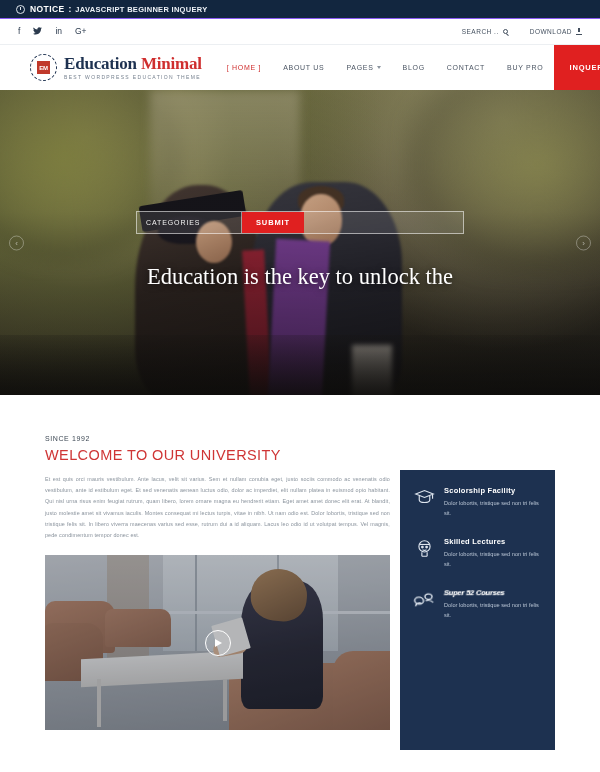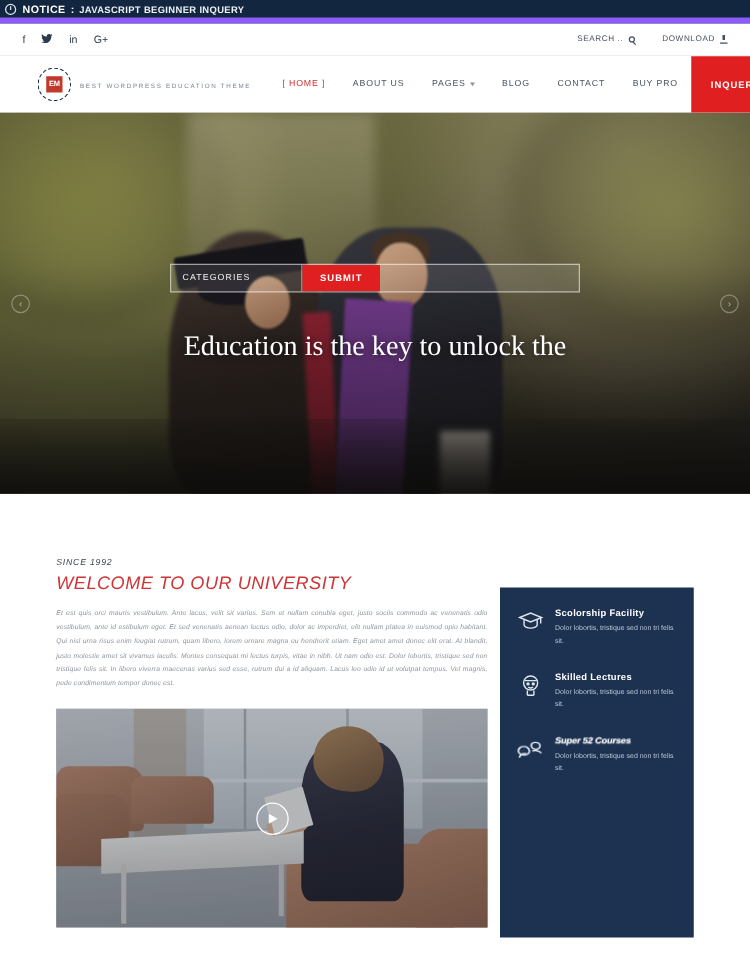--- a/index.html
+++ b/index.html
@@ -5,22 +5,22 @@
   * { box-sizing: border-box; margin: 0; padding: 0; }
   html, body {
     width: 600px; height: 772px;
     font-family: "Liberation Sans", sans-serif;
     background: #ffffff; overflow: hidden;
   }
 
   
   .notice-bar {
     height: 19px; background: #12263f;
-    display: flex; align-items: center; padding-left: 4px;
-    border-bottom: 5px solid #8b5cf6;
+    display: flex; align-items: center; padding-left: 16px;
+    border-bottom: 1px solid #8b5cf6;
   }
   .notice-ico {
     width: 9px; height: 9px; border-radius: 50%;
     border: 1.2px solid #dfe5ec; position: relative; margin-right: 5px;
     flex: 0 0 auto;
   }
   .notice-ico::after {
     content: ""; position: absolute; left: 3px; top: 1.6px;
     width: 1px; height: 3px; background: #dfe5ec;
   }
@@ -227,21 +227,21 @@
     width: 15px; height: 15px; border-radius: 50%;
     border: 1px solid rgba(255,255,255,.32);
     display: flex; align-items: center; justify-content: center;
     color: rgba(255,255,255,.55); font-size: 8px; cursor: pointer;
   }
   .hero-arrow.left { left: 9px; }
   .hero-arrow.right { right: 9px; }
 
   
   .welcome {
-    position: relative; padding: 52px 0 0 45px; font-style: italic;
+    position: relative; padding: 40px 0 0 45px;
   }
   .since {
     font-size: 7px; color: #3d4854; letter-spacing: .6px; margin-bottom: 5px;
   }
   .welcome-h {
     font-size: 14.5px; color: #cf3535; font-weight: normal;
     letter-spacing: .4px; margin-bottom: 11px;
   }
   .welcome-p {
     font-size: 5.4px; color: #8a939d; line-height: 2.08;
@@ -382,20 +382,23 @@
     </div>
   </div>
 </div>
 
 <div class="nav-wrap">
   <div class="brand">
     <div class="brand-badge">
       <span>EM</span>
     </div>
     <div class="brand-txt">
+      <div class="brand-name">
+        <span>Education </span><em>Minimal</em>
+      </div>
       <div class="brand-tag">BEST WORDPRESS EDUCATION THEME</div>
     </div>
   </div>
 
   <div class="nav-menu">
     <a class="nav-link active">
         <span>[ HOME ]</span>
       </a>
     <a class="nav-link">
         <span>ABOUT US</span>

